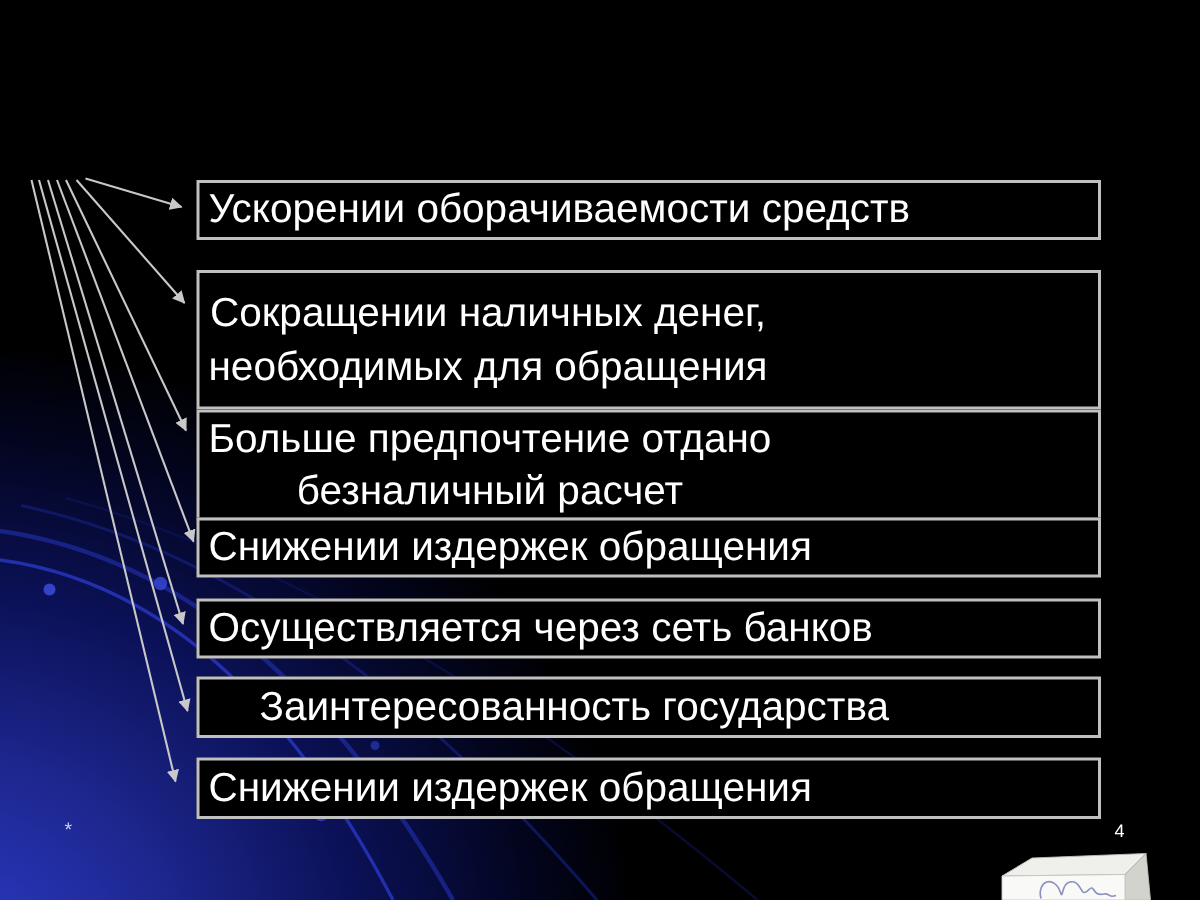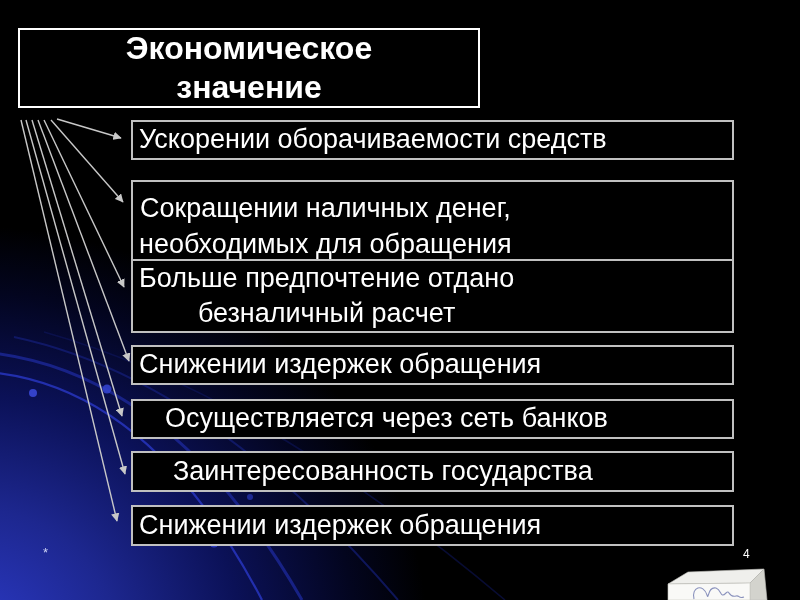--- a/index.html
+++ b/index.html
@@ -28,23 +28,23 @@
     position:absolute;left:131px;width:603px;box-sizing:border-box;
     border:2px solid #c0c0c0;background:#000;
     display:flex;align-items:center;justify-content:flex-start;text-align:center;
   }
   .content-box .box-text{
     font-size:27px;font-weight:normal;line-height:1.3;white-space:pre-line;
     padding:0 6px;
   }
   .box-1{top:120px;height:40px;}
   .box-2{top:180px;height:93px;}
-  .box-3{top:259px;height:74px;}
+  .box-3{top:273px;height:74px;}
   .box-4{top:345px;height:40px;}
-  .box-5{top:399px;height:40px;padding-left:26px;}
+  .box-5{top:399px;height:40px;}
   .box-6{top:451px;height:41px;padding-left:34px;}
   .box-7{top:505px;height:41px;}
   .footnote-marker{
     position:absolute;left:43px;top:545px;font-size:13px;color:#cdd3f5;
   }
   .page-number{
     position:absolute;left:743px;top:547px;font-size:12px;color:#ffffff;
   }
   .cube{position:absolute;left:658px;top:566px;width:130px;height:34px;}
 </style>
@@ -74,24 +74,20 @@
     </defs>
     <line x1="57" y1="119" x2="121" y2="138" stroke="#c8c8c8" stroke-width="1.4" marker-end="url(#ah)"></line>
     <line x1="51" y1="120" x2="123" y2="202" stroke="#c8c8c8" stroke-width="1.4" marker-end="url(#ah)"></line>
     <line x1="44" y1="120" x2="124" y2="287" stroke="#c8c8c8" stroke-width="1.4" marker-end="url(#ah)"></line>
     <line x1="38" y1="120" x2="129" y2="361" stroke="#c8c8c8" stroke-width="1.4" marker-end="url(#ah)"></line>
     <line x1="32" y1="120" x2="122" y2="416" stroke="#c8c8c8" stroke-width="1.4" marker-end="url(#ah)"></line>
     <line x1="26" y1="120" x2="125" y2="474" stroke="#c8c8c8" stroke-width="1.4" marker-end="url(#ah)"></line>
     <line x1="21" y1="120" x2="117" y2="521" stroke="#c8c8c8" stroke-width="1.4" marker-end="url(#ah)"></line>
   </svg>
 
-  <div class="title-box">
-    <div class="title-text">Экономическое
-значение</div>
-  </div>
 
   <div class="content-box box-1">
     <div class="box-text">Ускорении оборачиваемости средств</div>
   </div>
   <div class="content-box box-2">
     <div class="box-text">Сокращении наличных денег,
 необходимых для обращения</div>
   </div>
   <div class="content-box box-3">
     <div class="box-text">Больше предпочтение отдано

